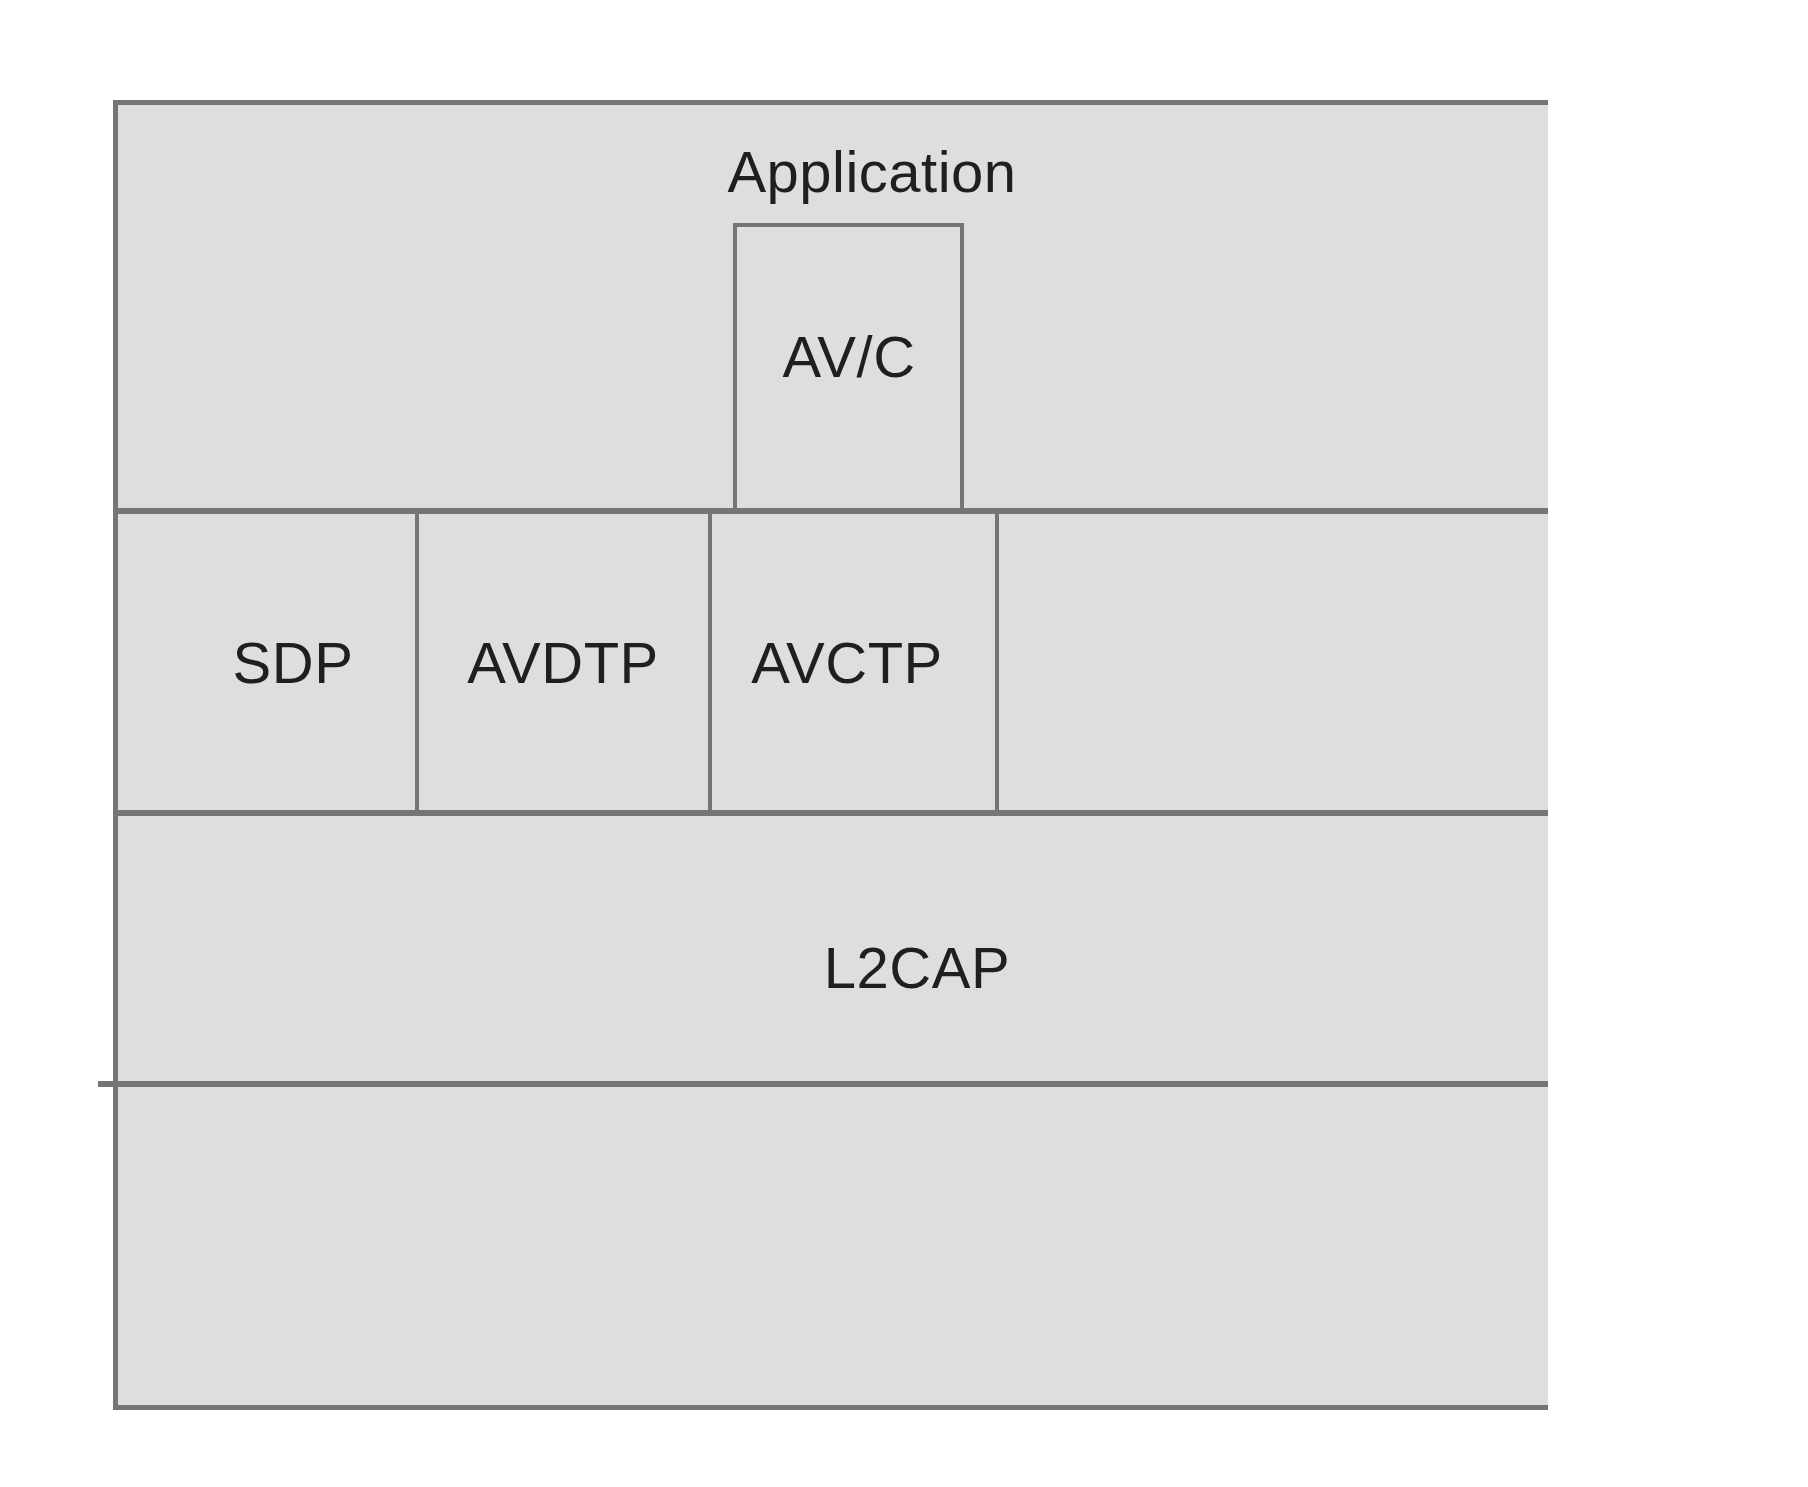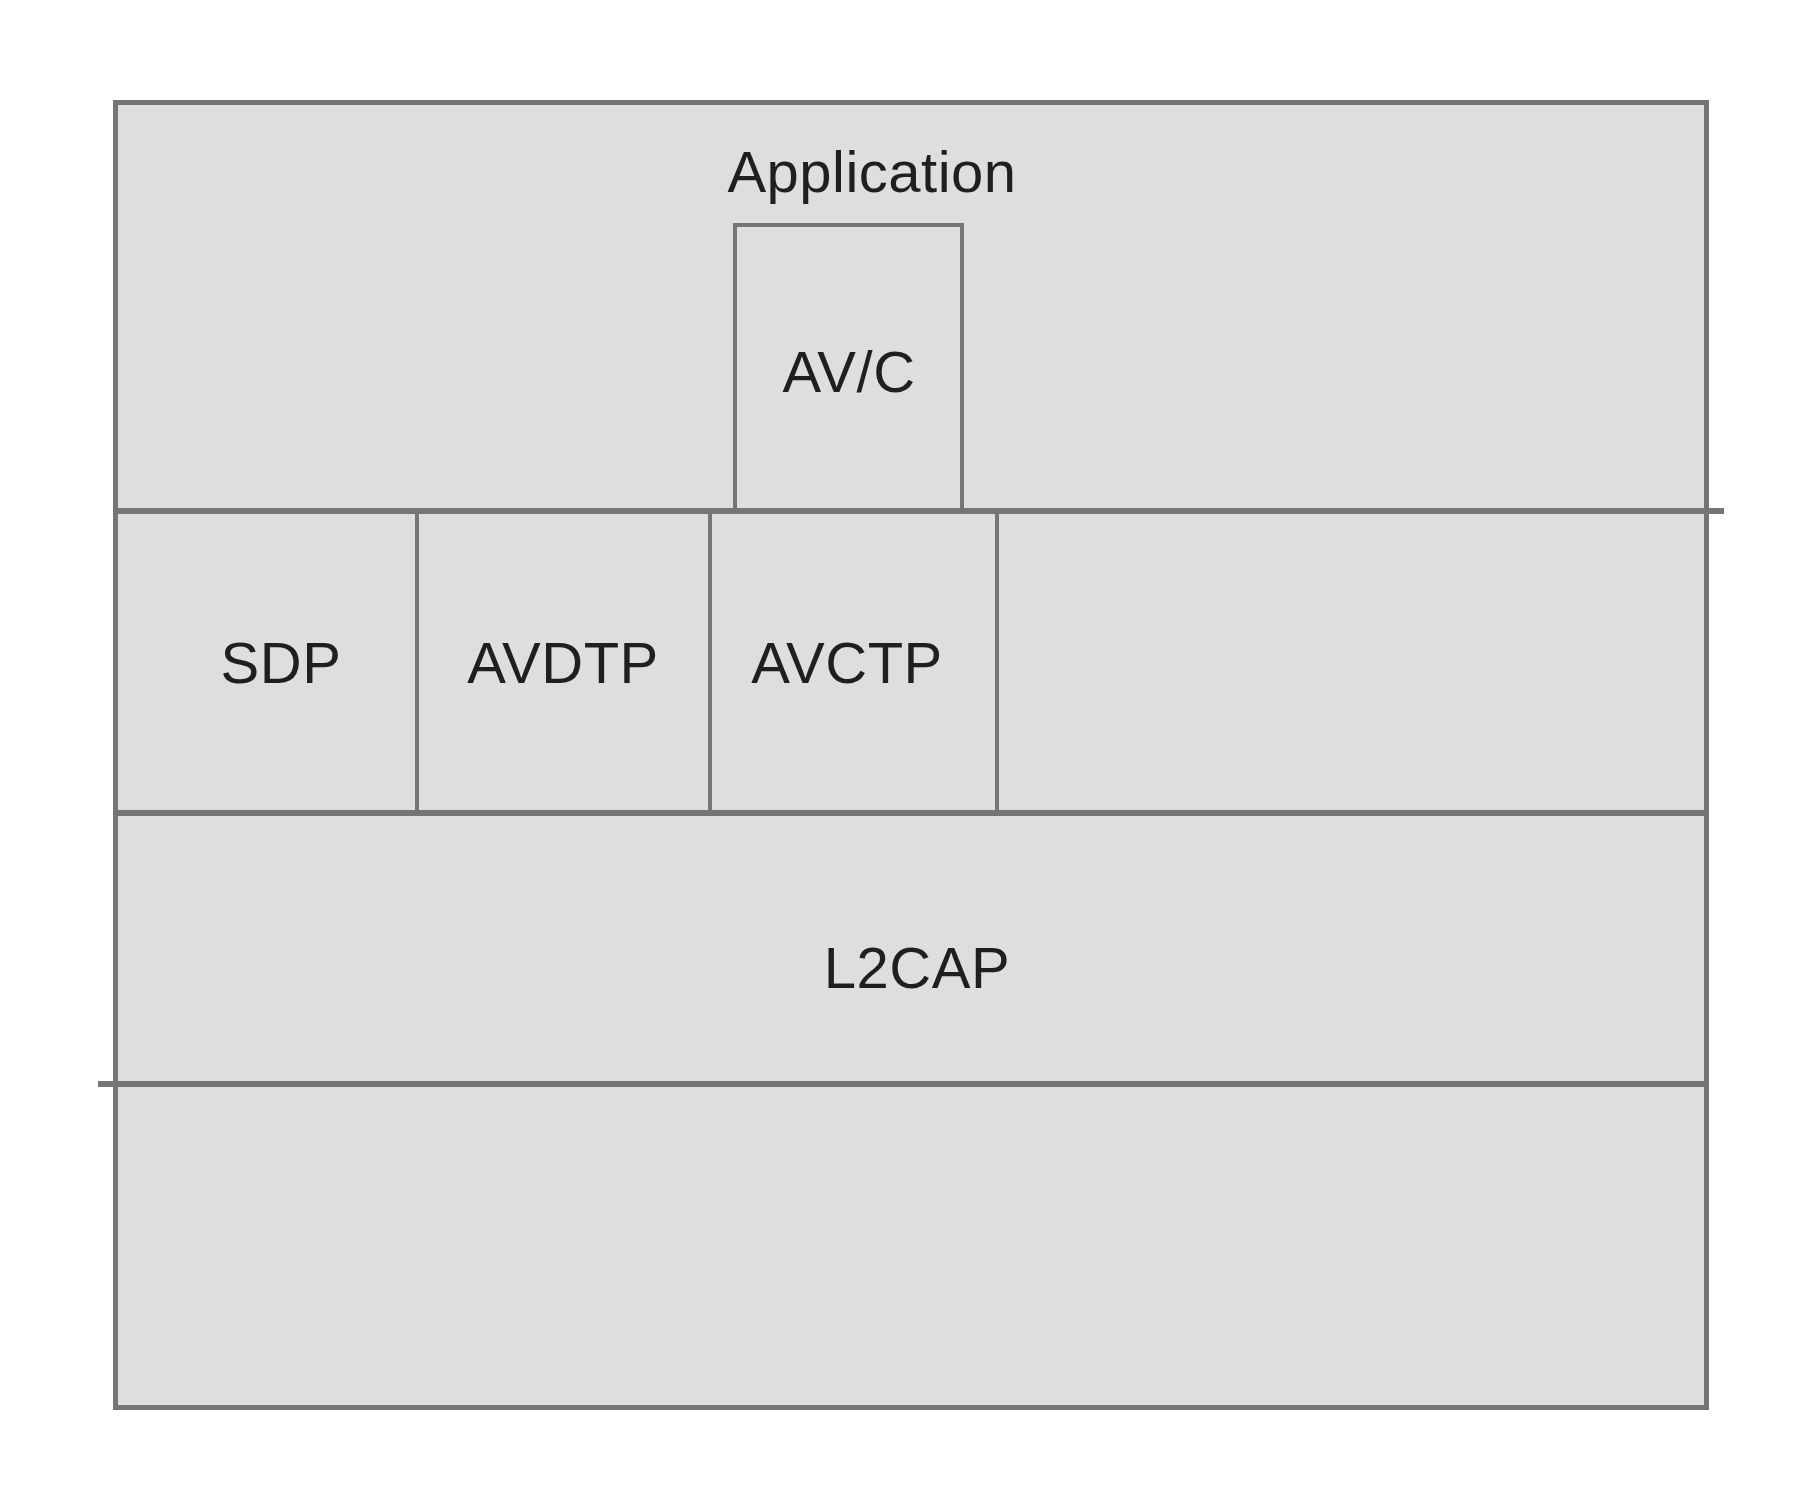--- a/index.html
+++ b/index.html
@@ -2,21 +2,21 @@
 <html style="--background: #ffffff; --fill: #dedede; --line: #757575; --text: #1f1f1f;"><head>
 <meta charset="utf-8">
 <style>
   html, body {
     margin: 0;
     padding: 0;
     background: #ffffff;
   }
   .canvas {
     position: relative;
-    width: 1808px;
+    width: 1548px;
     height: 1487px;
     background: var(--background, #ffffff);
     font-family: "Liberation Sans", sans-serif;
     color: var(--text, #1f1f1f);
     overflow: hidden;
   }
   .outer-box {
     position: absolute;
     left: 113px;
     top: 100px;
@@ -67,23 +67,23 @@
   <div class="hline" style="left:113px; top:508px; width:1611px;"></div>
   <div class="hline" style="left:113px; top:810px; width:1596px;"></div>
   <div class="hline" style="left:98px; top:1081px; width:1611px;"></div>
 
   <div class="vline" style="left:415px; top:508px; height:306px;"></div>
   <div class="vline" style="left:708px; top:508px; height:306px;"></div>
   <div class="vline" style="left:995px; top:508px; height:306px;"></div>
 
   <span class="lbl" style="left:872px; top:172px;">Application</span>
 
-  <span class="lbl" style="left:849px; top:372px;">AV/C</span>
+  <span class="lbl" style="left:849px; top:357px;">AV/C</span>
 
-  <span class="lbl" style="left:281px; top:663px;">SDP</span>
+  <span class="lbl" style="left:293px; top:663px;">SDP</span>
 
   <span class="lbl" style="left:847px; top:663px;">AVCTP</span>
 
   <span class="lbl" style="left:563px; top:663px;">AVDTP</span>
 
   <span class="lbl" style="left:917px; top:968px;text-align:center;">L2CAP</span>
 
 
 </div>
 

